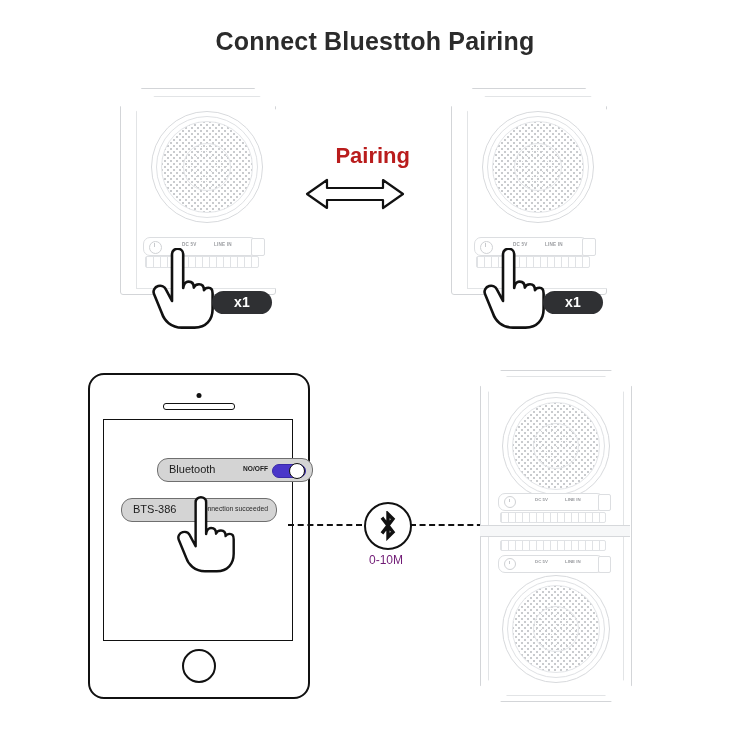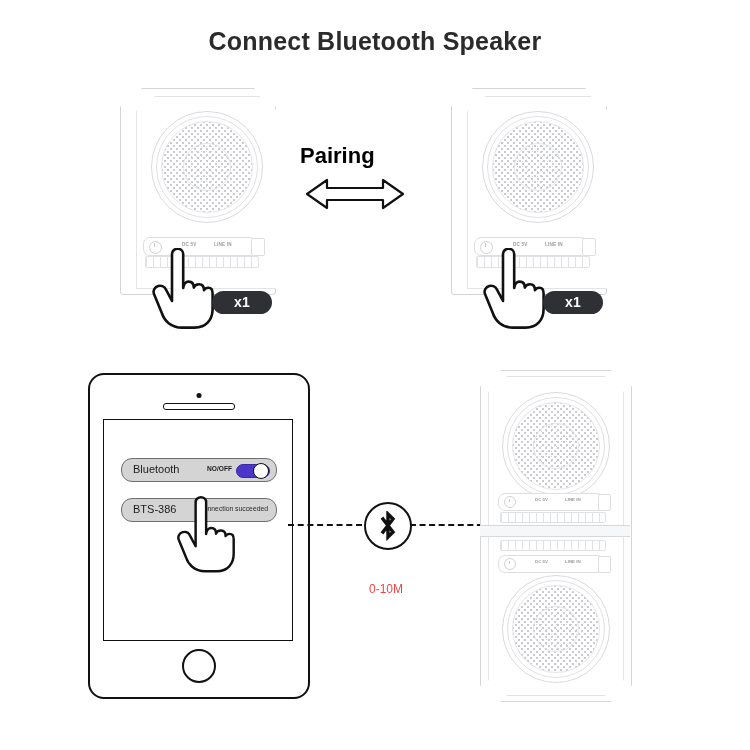--- a/index.html
+++ b/index.html
@@ -87,22 +87,22 @@
 
   
   .badge{
     position:absolute;width:60px;height:23px;border-radius:12px;background:#2f3033;
     color:#fff;font-size:14px;font-weight:bold;text-align:center;line-height:23px;
     letter-spacing:.3px;
   }
 
   
   .pairing-label{
-    position:absolute;left:300px;top:143px;width:110px;text-align:left;
-    font-size:22px;font-weight:bold;color:#000000;
+    position:absolute;left:300px;top:143px;width:110px;text-align:right;
+    font-size:22px;font-weight:bold;color:#b91c1c;
   }
   .pair-arrow{position:absolute;left:305px;top:175px;width:100px;height:38px;}
 
   .onoff{
     position:absolute;left:300px;top:333px;width:110px;text-align:center;
     font-size:22px;font-weight:bold;color:#2b2b2b;
   }
 
   
   .phone{
@@ -147,22 +147,22 @@
     background:#fff;border:1.4px solid #111;
   }
 
   
   .bt-node{
     position:absolute;left:364px;top:502px;width:44px;height:44px;border-radius:50%;
     border:2.4px solid #111;background:#fff;
   }
   .bt-node svg{position:absolute;left:50%;top:50%;transform:translate(-50%,-50%);}
   .range-label{
-    position:absolute;left:350px;top:582px;width:72px;text-align:center;
-    font-size:12px;color:#ef4444;
+    position:absolute;left:350px;top:553px;width:72px;text-align:center;
+    font-size:12px;color:#701a75;
   }
   .dash{
     position:absolute;height:0;border-top:2.2px dashed #111;
   }
 
   
   .stack{position:absolute;left:480px;top:370px;width:150px;height:330px;}
   .stack-outer{
     position:absolute;left:0;top:0;width:150px;height:330px;
     border:1.5px solid #d3d5d8;background:#fff;
@@ -204,21 +204,21 @@
   .svents{
     position:absolute;left:20px;width:104px;height:9px;border:1.1px solid #e0e2e5;border-radius:2px;
     background-image:repeating-linear-gradient(to right,#e0e2e5 0 1px,transparent 1px 7px);
   }
 </style>
 </head>
 <body>
 
 <div class="stage">
 
-  <div class="title">Connect Bluetooth Speaker</div>
+  <div class="title">Connect Bluesttoh Pairing</div>
 
   <div class="speaker" style="left:112px;top:88px;">
     <div class="spk-body">
       <div class="spk-inner"></div>
       <div class="spk-grille"></div>
       <div class="spk-dome" style="left:62px;top:54px;"></div>
       <div class="panel">
         <div class="pwr"></div>
         <div class="lbl dc">DC 5V</div>
         <div class="lbl line">LINE IN</div>
@@ -272,21 +272,21 @@
                C11.4 37.1 14.6 38.6 16 41.6 L22 53 Z" fill="#ffffff" stroke="#111111" stroke-width="2.6" stroke-linejoin="round"></path>
     </svg>
   </div>
   <div class="badge" style="left:543px;top:291px;">x1</div>
 
 
   <div class="phone">
     <div class="camdot"></div>
     <div class="earpiece"></div>
     <div class="screen">
-      <div class="row" style="top:38px;">
+      <div class="row" style="top:38px;margin-left:36px;">
         <div class="name">Bluetooth</div>
         <div class="right" style="right:44px;">NO/OFF</div>
         <div class="toggle">
           <div class="knob"></div>
         </div>
       </div>
       <div class="row" style="top:78px;">
         <div class="name">BTS-386</div>
         <div class="note">connection succeeded</div>
       </div>

